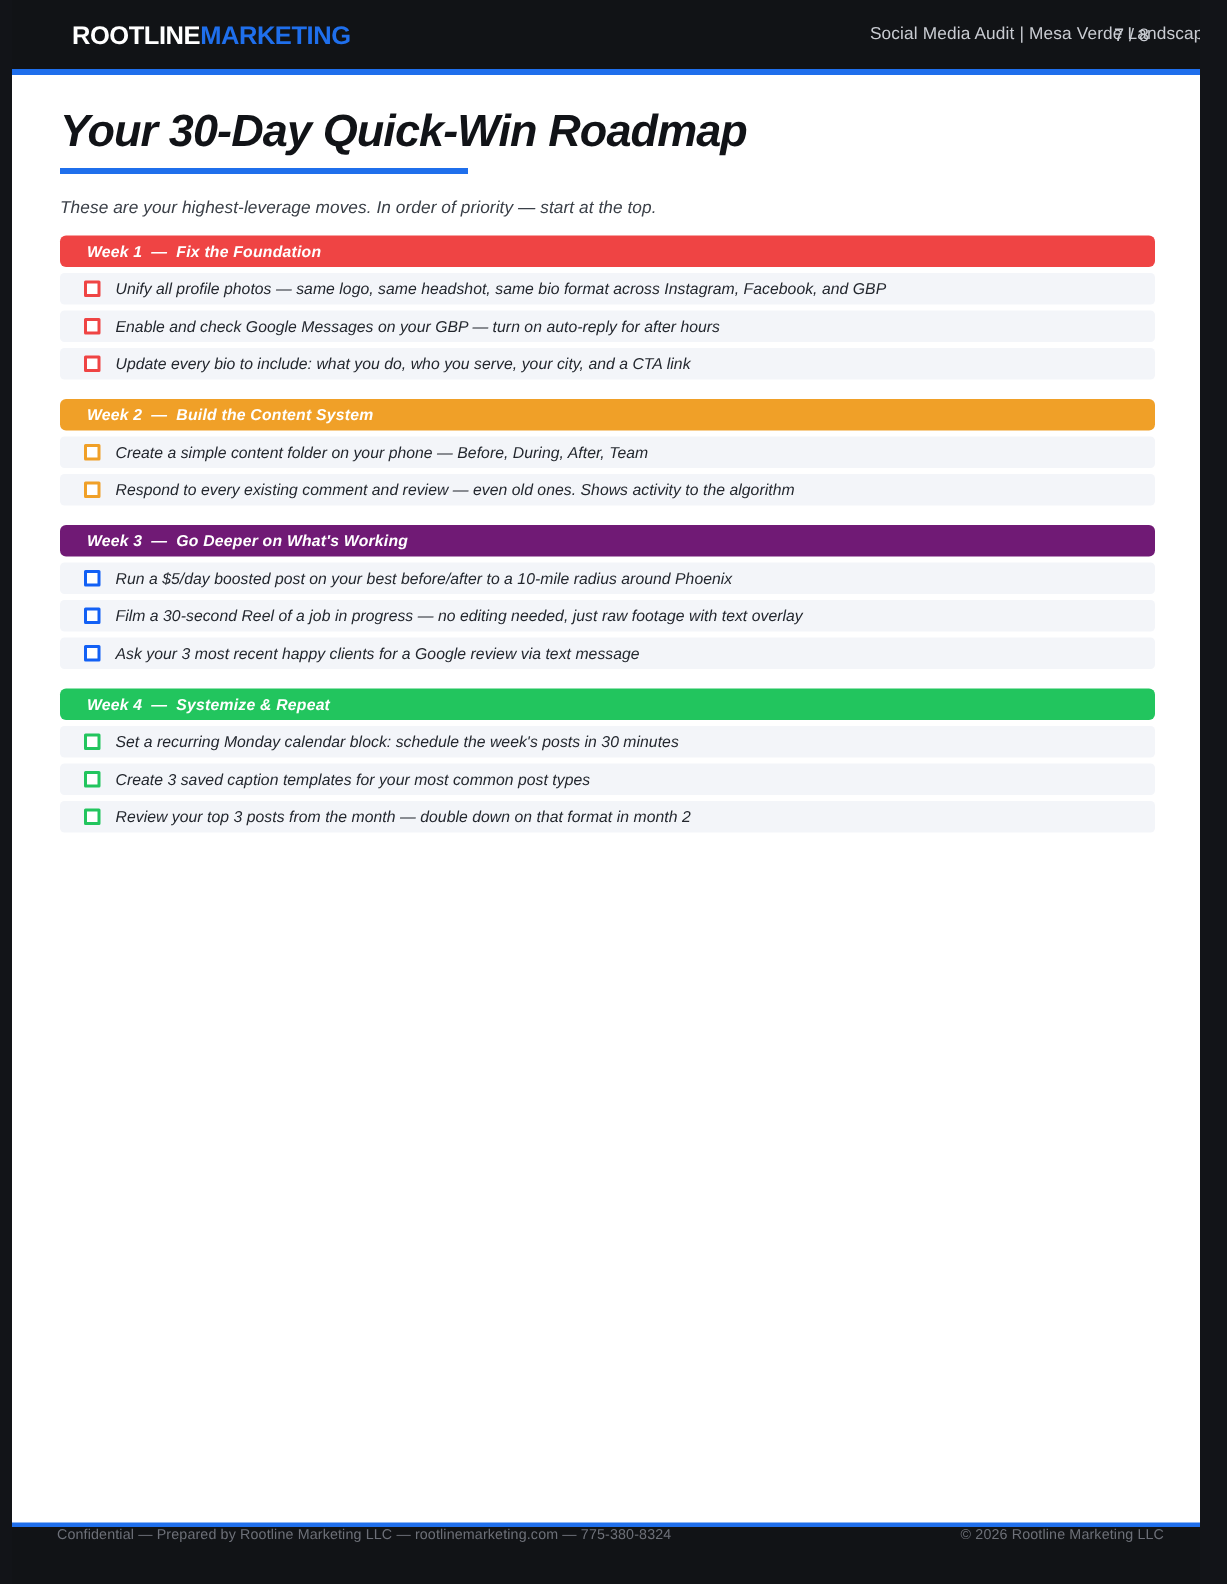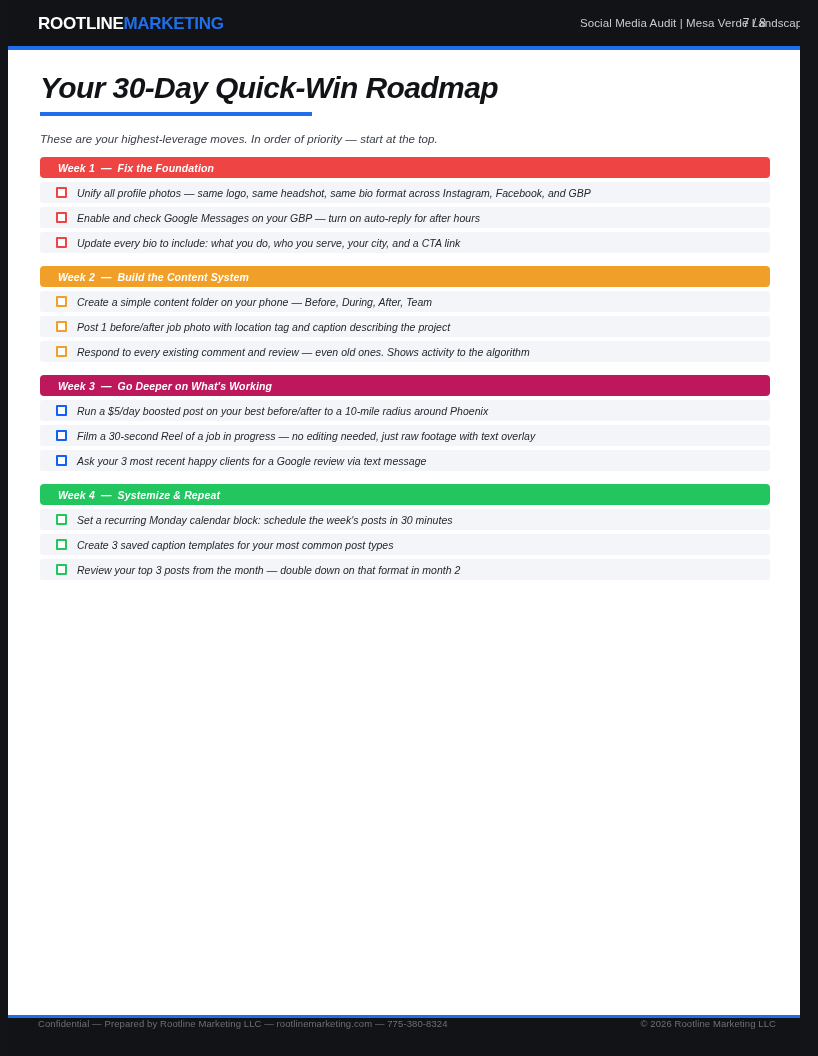--- a/index.html
+++ b/index.html
@@ -36,21 +36,21 @@
     z-index: 5;
   }
 
   
   .header {
     position: relative;
     height: 46px;
     background: #111316;
     display: flex;
     align-items: center;
-    padding: 0 30px 0 38px;
+    padding: 0 30px 0 48px;
   }
   .logo {
     font-size: 17px;
     font-weight: bold;
     letter-spacing: -0.3px;
     white-space: nowrap;
     line-height: 1;
   }
   .logo .logo-a { color: #ffffff; }
   .logo .logo-b { color: #1f6fec; }
@@ -225,29 +225,25 @@
             <span>Week 2</span>
             <span class="dash">—</span>
             <span>Build the Content System</span>
           </div>
           <div class="task">
             <div class="checkbox" style="border-color: rgb(240, 160, 40);"></div>
             <div class="task-label">Create a simple content folder on your phone — Before, During, After, Team</div>
           </div>
           <div class="task">
             <div class="checkbox" style="border-color: rgb(240, 160, 40);"></div>
-            <div class="task-label">Post 1 before/after job photo with location tag and caption describing the project</div>
-          </div>
-          <div class="task">
-            <div class="checkbox" style="border-color: rgb(240, 160, 40);"></div>
             <div class="task-label">Respond to every existing comment and review — even old ones. Shows activity to the algorithm</div>
           </div>
         </div>
         <div class="week">
-          <div class="week-bar" style="background: #be185d;">
+          <div class="week-bar" style="background: #701a75;">
             <span>Week 3</span>
             <span class="dash">—</span>
             <span>Go Deeper on What's Working</span>
           </div>
           <div class="task">
             <div class="checkbox" style="border-color: rgb(18, 96, 245);"></div>
             <div class="task-label">Run a $5/day boosted post on your best before/after to a 10-mile radius around Phoenix</div>
           </div>
           <div class="task">
             <div class="checkbox" style="border-color: rgb(18, 96, 245);"></div>

